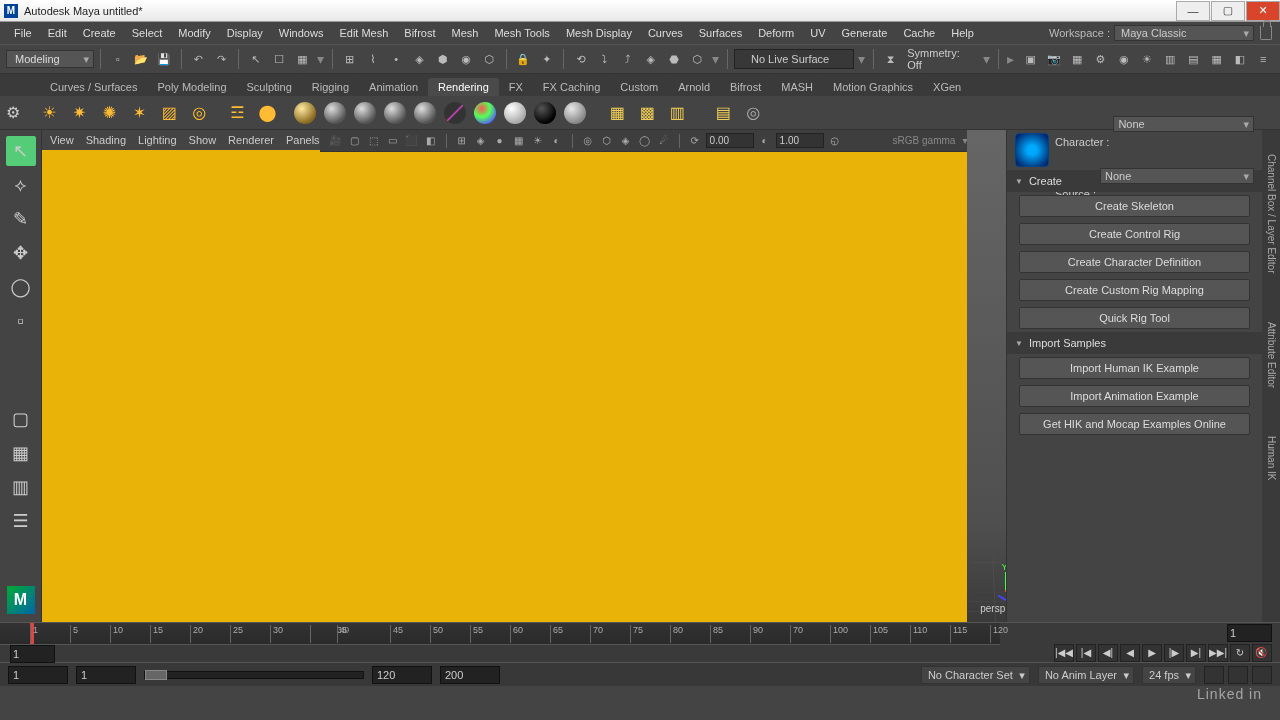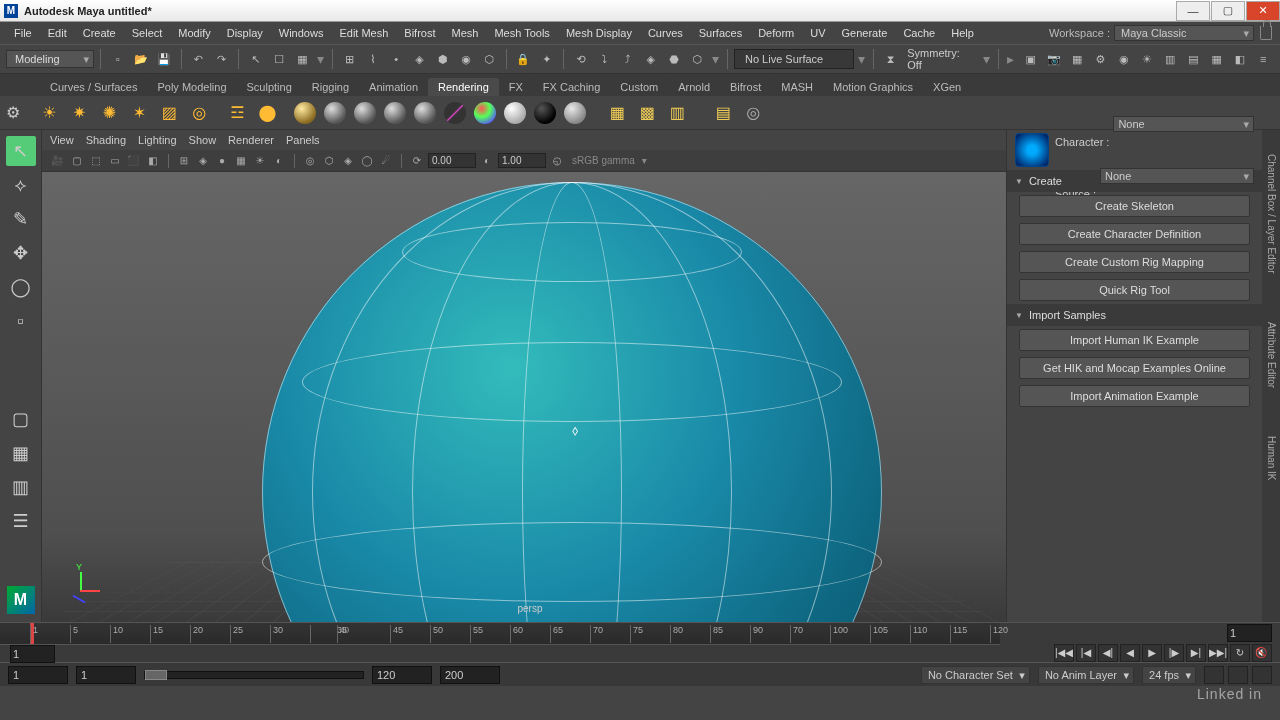--- a/index.html
+++ b/index.html
@@ -1,37 +1,37 @@
 <!DOCTYPE html>
 <html><head>
 <meta charset="utf-8">
 <style>
 * { margin:0; padding:0; box-sizing:border-box; font-family:"Segoe UI",Arial,sans-serif; font-size:11px; user-select:none; }
 body { width:1280px; height:720px; background:#444; overflow:hidden; color:#ccc; }
 .titlebar { height:22px; background:linear-gradient(#fff,#e8e8e8); display:flex; align-items:center; padding-left:4px; border-bottom:1px solid #999; }
 .titlebar .logo { width:14px; height:14px; background:#049; color:#fff; font-weight:bold; text-align:center; line-height:14px; font-size:10px; margin-right:6px; }
-.titlebar .title { color:#222; flex:1;font-weight:bold; }
+.titlebar .title { color:#222; flex:1; }
 .winbtns { display:flex; }
 .winbtn { width:34px; height:20px; display:flex; align-items:center; justify-content:center; border:1px solid #aaa; background:#eee; margin-left:1px; color:#333; }
 .winbtn.close { background:#d9452b; color:#fff; }
 .menubar { height:22px; background:#444; display:flex; align-items:center; padding-left:6px; }
 .menuitem { padding:0 8px; color:#ddd; height:22px; line-height:22px; }
 .workspace-area { margin-left:auto; display:flex; align-items:center; gap:4px; padding-right:8px; }
 .ws-label { color:#bbb; }
 .ws-dd { background:#555; border:1px solid #333; padding:1px 18px 1px 6px; color:#ccc; position:relative; width:140px; }
 .ws-dd::after { content:"▾"; position:absolute; right:4px; color:#aaa; }
 .lockicon { width:12px; height:14px; border:1px solid #888; border-top:none; border-radius:0 0 2px 2px; position:relative; margin-left:2px; }
 .lockicon::before { content:""; position:absolute; top:-6px; left:2px; width:6px; height:6px; border:1px solid #888; border-radius:4px 4px 0 0; border-bottom:none; }
 
 .toolbar1 { height:30px; background:#444; border-top:1px solid #555; border-bottom:1px solid #333; display:flex; align-items:center; padding:0 6px; gap:2px; }
 .dd-modeling { background:#555; border:1px solid #333; padding:2px 20px 2px 8px; position:relative; color:#ddd; width:90px; }
 .dd-modeling::after { content:"▾"; position:absolute; right:4px; color:#aaa; }
 .sep { width:1px; height:20px; background:#666; margin:0 4px; }
 .tbtn { width:22px; height:22px; display:flex; align-items:center; justify-content:center; color:#bbb; border-radius:2px; }
-.tinp { background:#383838; border:1px solid #222; color:#ccc; padding:2px 10px; width:120px; height:20px; }
+.tinp { background:#383838; border:1px solid #222; color:#ccc; padding:2px 16px; width:120px; height:20px; }
 .chev { color:#888; font-size:14px; padding:0 2px; }
 
 .shelf-tabs { height:22px; background:#3a3a3a; display:flex; align-items:flex-end; padding-left:40px; }
 .shelf-tab { padding:3px 10px; color:#bbb; background:#3a3a3a; border-radius:3px 3px 0 0; }
 .shelf-tab.active { background:#4a4a4a; color:#fff; }
 .shelf-row { height:34px; background:#444; display:flex; align-items:center; padding-left:6px; gap:4px; border-bottom:1px solid #333; position:relative; }
 .gear { color:#ccc; font-size:16px; }
 .shelf-ico { width:26px; height:26px; display:flex; align-items:center; justify-content:center; font-size:16px; }
 .sphere { width:22px; height:22px; border-radius:50%; background:radial-gradient(circle at 35% 30%, #ddd, #555 70%); }
 .sphere.gold { background:radial-gradient(circle at 35% 30%, #ffe9a0, #8a6a20 70%); }
@@ -41,27 +41,27 @@
 .sphere.ltgray { background:radial-gradient(circle at 35% 30%, #e8e8e8,#888 70%); }
 .sphere.stripe { background:linear-gradient(135deg,#333 45%,#c4b 50%,#333 55%); border-radius:50%; }
 
 .main { display:flex; height:492px; }
 .toolbox { width:42px; background:#444; border-right:1px solid #333; display:flex; flex-direction:column; align-items:center; padding-top:6px; gap:4px; }
 .tool { width:30px; height:30px; display:flex; align-items:center; justify-content:center; color:#ccc; font-size:18px; border-radius:2px; }
 .tool.active { background:#5c7; }
 .tool-gap { flex:0 0 60px; }
 .maya-logo { margin-top:auto; margin-bottom:8px; width:28px; height:28px; background:linear-gradient(135deg,#0a3 0%,#06a 100%); display:flex; align-items:center; justify-content:center; color:#fff; font-weight:bold; font-size:16px; }
 
-.viewport-area { flex:1; display:flex; flex-direction:column; background:#eab308; }
+.viewport-area { flex:1; display:flex; flex-direction:row; background:#eab308; }
 .vp-menubar { height:20px; background:#444; display:flex; align-items:center; padding-left:8px; gap:12px; }
 .vp-menu { color:#ccc; }
 .vp-toolbar { height:22px; background:#3e3e3e; display:flex; align-items:center; padding-left:8px; gap:3px; border-bottom:1px solid #333; }
 .vpt { width:16px; height:16px; display:flex; align-items:center; justify-content:center; color:#aaa; font-size:10px; }
 .vp-num { background:#333; border:1px solid #222; color:#ccc; width:48px; padding:1px 3px; font-size:10px; }
-.vp-dd { color:#888; font-size:10px; padding:0 12px 0 4px; position:relative; }
+.vp-dd { color:#888; font-size:10px; padding:0 12px 0 4px; position:relative;margin-left:43px; }
 .vp-dd::after { content:"▾"; position:absolute; right:0; }
 
 .viewport { flex:1; position:relative; background:linear-gradient(#666 0%, #4f4f4f 80%, #3a3a3a 100%); overflow:hidden; }
 .grid-floor { position:absolute; bottom:0; left:0; right:0; height:180px; background:
   repeating-linear-gradient(90deg, transparent, transparent 28px, #555 28px, #555 29px),
   repeating-linear-gradient(0deg, transparent, transparent 22px, #555 22px, #555 23px);
   transform:perspective(400px) rotateX(60deg); transform-origin:bottom; opacity:.5; }
 .sphere3d { position:absolute; left:220px; top:10px; width:620px; height:620px; border-radius:50%;
   background:radial-gradient(circle at 40% 30%, #3bb 0%, #1989a8 40%, #0e6680 70%, #0a4d60 100%); }
 .wire { position:absolute; border:1px solid rgba(255,255,255,.5); border-radius:50%; }
@@ -359,27 +359,28 @@
           <div class="rp-sel">None</div>
         </div>
         <div class="rp-row">
           <label>Source :</label>
           <div class="rp-sel">None</div>
         </div>
       </div>
     </div>
     <div class="rp-section">Create</div>
     <div class="rp-btn">Create Skeleton</div>
+    <div class="rp-btn">Create Control Rig</div>
     <div class="rp-btn">Create Character Definition</div>
     <div class="rp-btn">Create Custom Rig Mapping</div>
     <div class="rp-btn">Quick Rig Tool</div>
     <div class="rp-section">Import Samples</div>
     <div class="rp-btn">Import Human IK Example</div>
+    <div class="rp-btn">Import Animation Example</div>
     <div class="rp-btn">Get HIK and Mocap Examples Online</div>
-    <div class="rp-btn">Import Animation Example</div>
   </div>
 
   <div class="side-tabs">
     <div class="side-tab">Channel Box / Layer Editor</div>
     <div class="side-tab">Attribute Editor</div>
     <div class="side-tab">Human IK</div>
   </div>
 </div>
 
 <div class="timeline">

